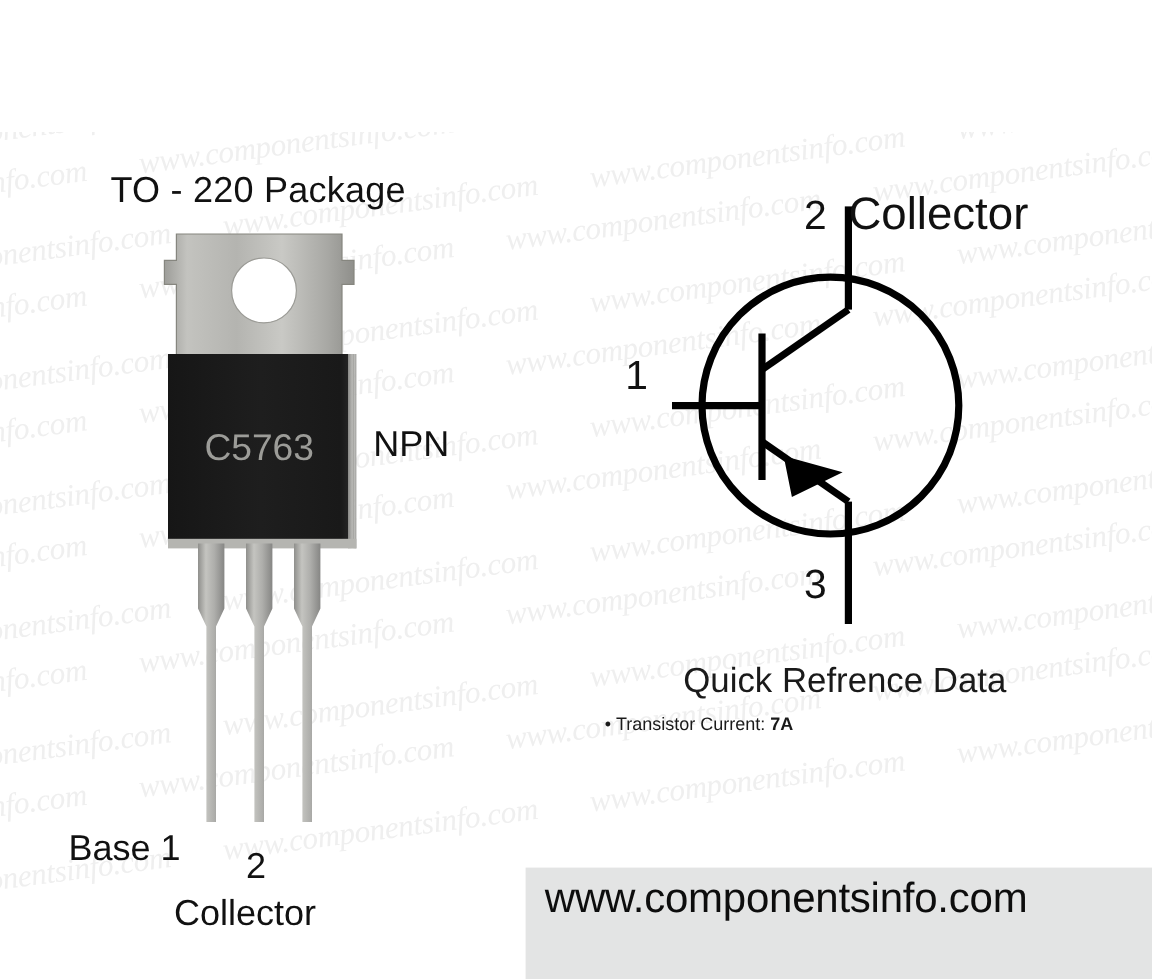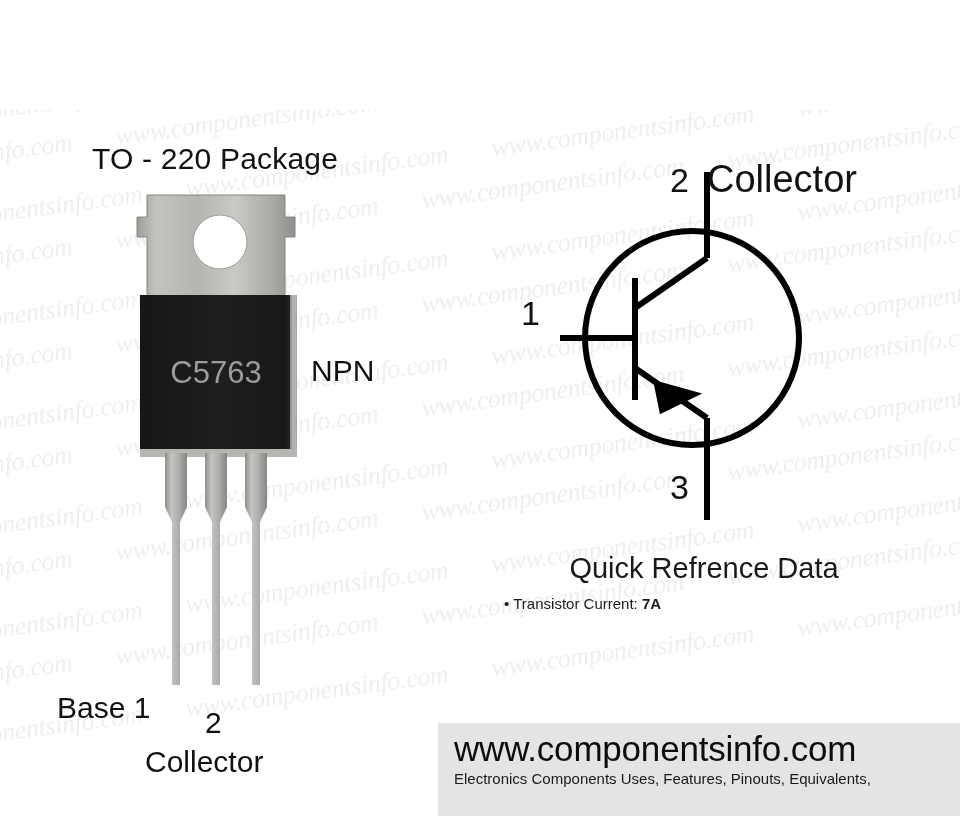--- a/index.html
+++ b/index.html
@@ -268,16 +268,15 @@
 
   <div id="qrd">
     <div id="qrd-title">Quick Refrence Data</div>
     <ul id="qrd-list">
         <li><span class="bullet">•</span><span>Transistor Current: </span><span class="val">7A</span></li>
       </ul>
   </div>
 
   <div id="branding">
     <div id="brand-url">www.componentsinfo.com</div>
-    <div id="brand-tag-1">Electronics Components Uses, Features, Pinouts, Equivalents,</div>
   </div>
 
 </div>
 
 </body></html>

